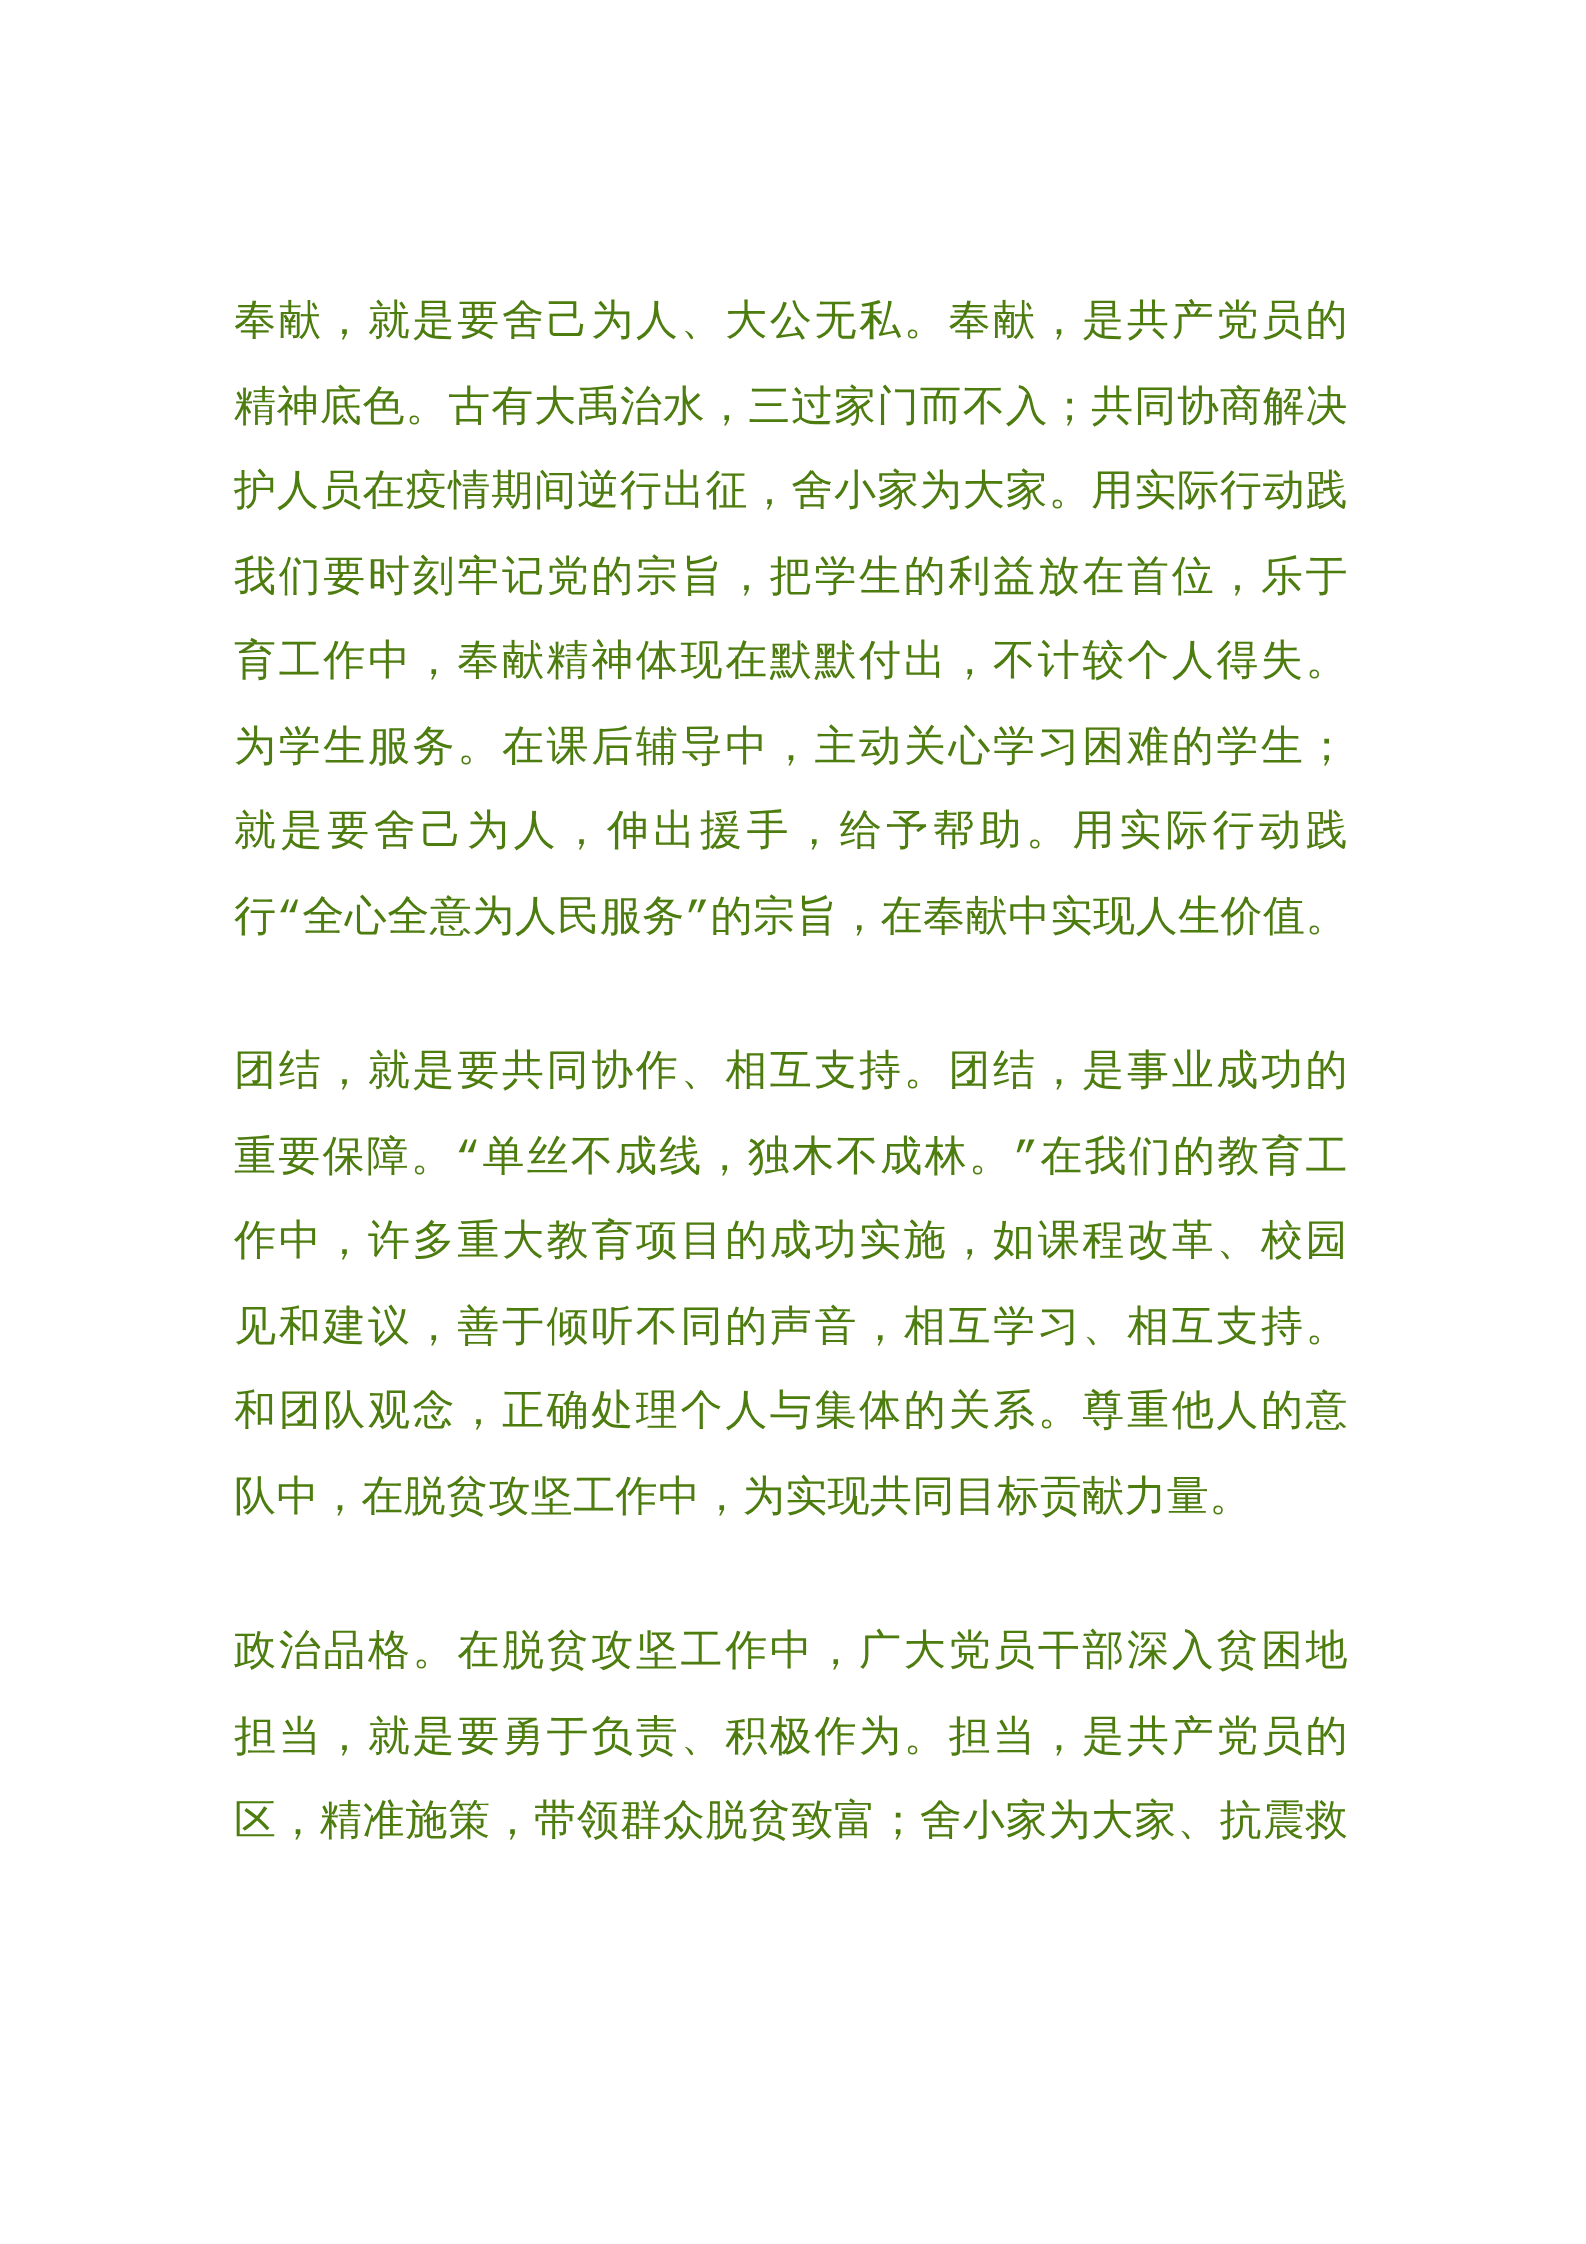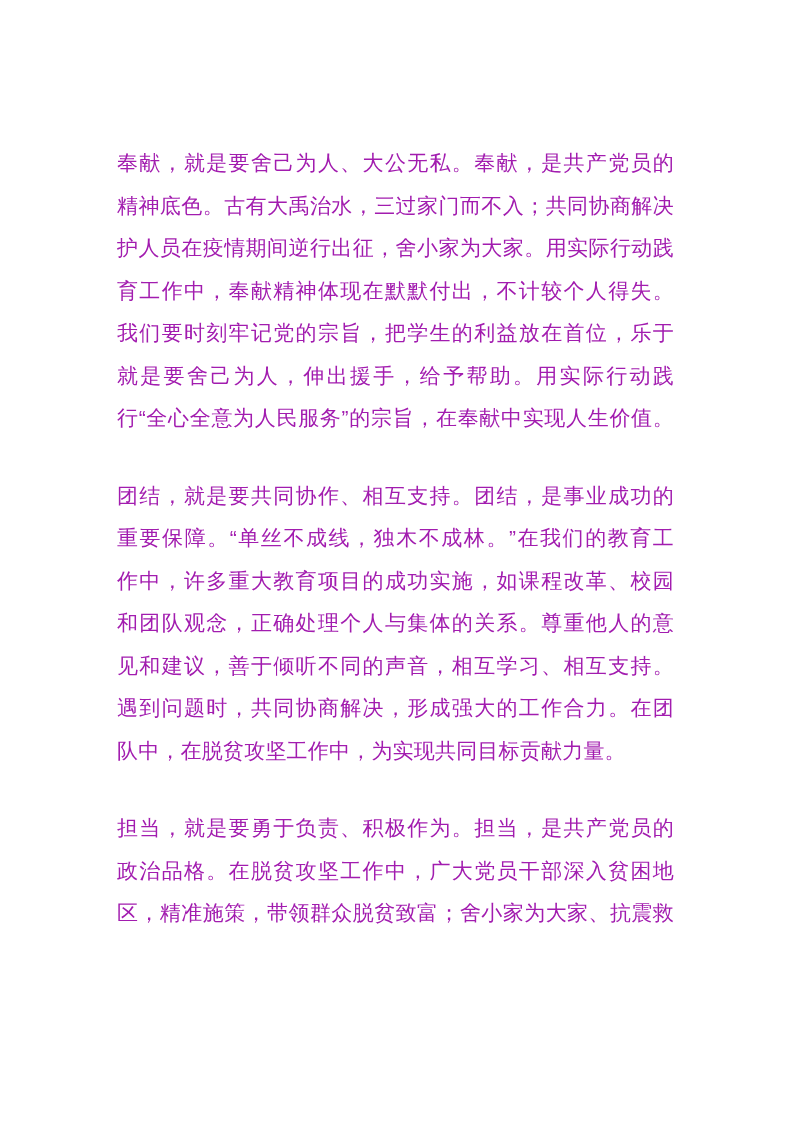--- a/index.html
+++ b/index.html
@@ -39,38 +39,38 @@
   .line.justify {
     white-space: normal;
     text-align: justify;
     text-align-last: justify;
   }
 </style>
 </head>
 <body style="background: rgb(255, 255, 255);">
 
 <div class="page">
-  <div class="content" style="color: #a21caf;">
+  <div class="content" style="color: #4d7c0f; font-family: Liberation Mono, monospace;">
       <div class="para">
         <div class="line justify">奉献，就是要舍己为人、大公无私。奉献，是共产党员的</div>
         <div class="line justify">精神底色。古有大禹治水，三过家门而不入；共同协商解决</div>
         <div class="line justify">护人员在疫情期间逆行出征，舍小家为大家。用实际行动践</div>
+        <div class="line justify">我们要时刻牢记党的宗旨，把学生的利益放在首位，乐于</div>
         <div class="line justify">育工作中，奉献精神体现在默默付出，不计较个人得失。</div>
-        <div class="line justify">我们要时刻牢记党的宗旨，把学生的利益放在首位，乐于</div>
+        <div class="line justify">为学生服务。在课后辅导中，主动关心学习困难的学生；</div>
         <div class="line justify">就是要舍己为人，伸出援手，给予帮助。用实际行动践</div>
         <div class="line justify">行“全心全意为人民服务”的宗旨，在奉献中实现人生价值。</div>
       </div>
       <div class="para">
         <div class="line justify">团结，就是要共同协作、相互支持。团结，是事业成功的</div>
         <div class="line justify">重要保障。“单丝不成线，独木不成林。”在我们的教育工</div>
         <div class="line justify">作中，许多重大教育项目的成功实施，如课程改革、校园</div>
+        <div class="line justify">见和建议，善于倾听不同的声音，相互学习、相互支持。</div>
         <div class="line justify">和团队观念，正确处理个人与集体的关系。尊重他人的意</div>
-        <div class="line justify">见和建议，善于倾听不同的声音，相互学习、相互支持。</div>
-        <div class="line justify">遇到问题时，共同协商解决，形成强大的工作合力。在团</div>
         <div class="line">队中，在脱贫攻坚工作中，为实现共同目标贡献力量。</div>
       </div>
       <div class="para">
+        <div class="line justify">政治品格。在脱贫攻坚工作中，广大党员干部深入贫困地</div>
         <div class="line justify">担当，就是要勇于负责、积极作为。担当，是共产党员的</div>
-        <div class="line justify">政治品格。在脱贫攻坚工作中，广大党员干部深入贫困地</div>
         <div class="line justify">区，精准施策，带领群众脱贫致富；舍小家为大家、抗震救</div>
       </div>
     </div>
 </div>
 
 </body></html>

